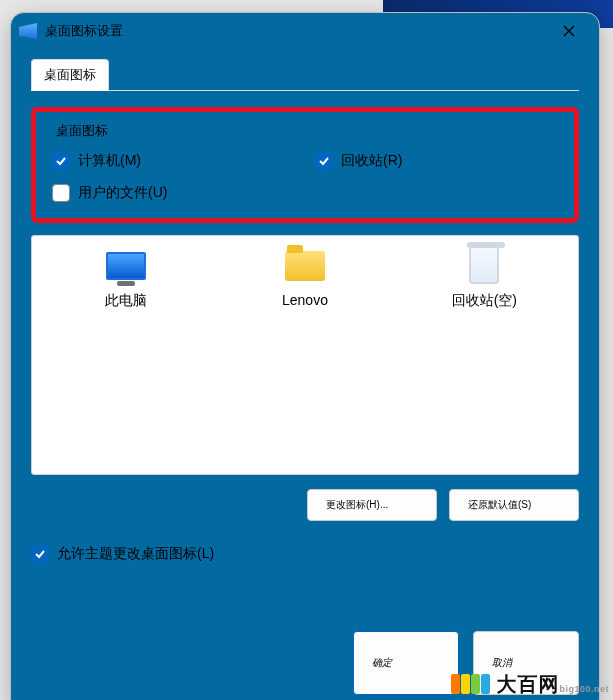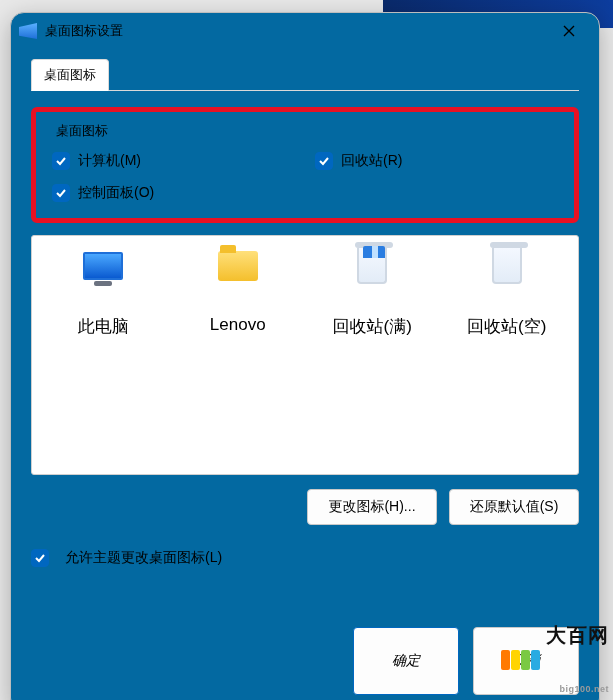--- a/index.html
+++ b/index.html
@@ -41,38 +41,37 @@
   .chk.checked svg { width:12px; height:12px; display:block; }
   .chk svg { display:none; }
   .preview-box {
     margin-top:12px; border:1px solid #cfcfcf; border-radius:3px;
     flex:0 0 240px; height:240px; padding:10px 4px; background:#fff;
     display:flex; align-items:flex-start;
   }
   .icon-list { display:flex; width:100%; justify-content:space-around; }
   .icon-item { width:96px; display:flex; flex-direction:column; align-items:center; gap:6px; }
   .icon-item .glyph { width:42px; height:40px; display:flex; align-items:center; justify-content:center; }
-  .icon-label { font-size:17px; color:#000; text-align:left;margin-top:23px; }
+  .icon-label { font-size:14px; color:#000; text-align:left; }
   .buttons-right { margin-top:14px; display:flex; justify-content:flex-end; gap:12px; }
   .btn {
     border:1px solid #c9c9c9; background:#fdfdfd; border-radius:4px;
-    padding:8px 18px; font-size:14px; color:#000; min-width:130px;
-    text-align:center;
+    padding:8px 18px; font-size:10px; color:#000; min-width:130px;
   }
-  .allow-theme { margin-top:24px; display:flex; align-items:center; gap:16px; font-size:14px; }
+  .allow-theme { margin-top:24px; display:flex; align-items:center; gap:8px; font-size:14px; }
   .footer { padding:10px 20px 16px 0; display:flex; justify-content:flex-end; gap:14px; }
   .footer .btn { min-width:106px; padding:24px 18px;font-style:italic; }
   .footer .btn.primary { border-color:#0067c0; }
   .watermark {
     position:absolute; right:4px; bottom:6px; display:flex; align-items:center; gap:6px;
     font-weight:700; color:#111;
   }
   .watermark .logo { display:flex; gap:1px; }
   .watermark .logo span { width:9px; height:20px; border-radius:2px; }
-  .watermark .txt { display:flex; flex-direction:column; line-height:1;gap:40px; }
+  .watermark .txt { display:flex; flex-direction:row; line-height:1; }
   .watermark .main { font-size:20px; letter-spacing:1px; }
   .watermark .sub { font-size:9px; color:#9a9a9a; align-self:flex-end; letter-spacing:.5px; }
   
   .mon { width:40px; height:28px; border:2px solid #1e6fd8; background:linear-gradient(180deg,#4aa8ff,#0a5ad0); border-radius:2px; position:relative; }
   .mon::after{ content:""; position:absolute; left:50%; bottom:-8px; transform:translateX(-50%); width:18px; height:5px; background:#6b7280; border-radius:2px;}
   .mon.globe::before{content:""; position:absolute; left:-6px; top:-8px; width:18px; height:18px; border-radius:50%; background:radial-gradient(circle at 35% 35%, #8ee0ff, #1394e8);}
   .folder { width:40px; height:30px; background:linear-gradient(180deg,#ffe07a,#f4bf2c); border-radius:3px; position:relative; }
   .folder::before{content:""; position:absolute; left:2px; top:-6px; width:16px; height:8px; background:#f4bf2c; border-radius:2px 2px 0 0;}
   .bin { width:30px; height:36px; border:2px solid #cfd8e3; border-top:none; border-radius:0 0 4px 4px; position:relative; background:linear-gradient(180deg,#f4f8ff,#e3ecf7);}
   .bin::before{content:""; position:absolute; left:-4px; top:-6px; width:38px; height:6px; background:#cfd8e3; border-radius:3px;}
@@ -113,49 +112,39 @@
         </label>
         <label class="check-row">
           <span class="chk checked">
               <svg viewBox="0 0 12 12">
                 <path d="M2 6 L5 9 L10 3" stroke="#fff" stroke-width="2" fill="none"></path>
               </svg>
             </span>
           <span>回收站(R)</span>
         </label>
         <label class="check-row">
-          <span class="chk checked">
-              <svg viewBox="0 0 12 12">
-                <path d="M2 6 L5 9 L10 3" stroke="#fff" stroke-width="2" fill="none"></path>
-              </svg>
-            </span>
-          <span>控制面板(O)</span>
+          <span class="chk"></span>
+          <span>用户的文件(U)</span>
         </label>
       </div>
     </div>
 
     <div class="preview-box">
       <div class="icon-list">
         <div class="icon-item">
           <span class="glyph">
               <span class="mon"></span>
             </span>
           <span class="icon-label">此电脑</span>
         </div>
         <div class="icon-item">
           <span class="glyph">
               <span class="folder"></span>
             </span>
           <span class="icon-label">Lenovo</span>
-        </div>
-        <div class="icon-item">
-          <span class="glyph">
-              <span class="bin full"></span>
-            </span>
-          <span class="icon-label">回收站(满)</span>
         </div>
         <div class="icon-item">
           <span class="glyph">
               <span class="bin"></span>
             </span>
           <span class="icon-label">回收站(空)</span>
         </div>
       </div>
     </div>
 

